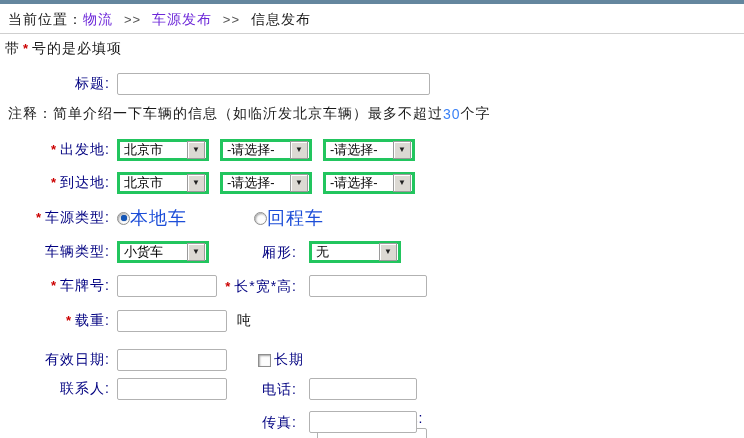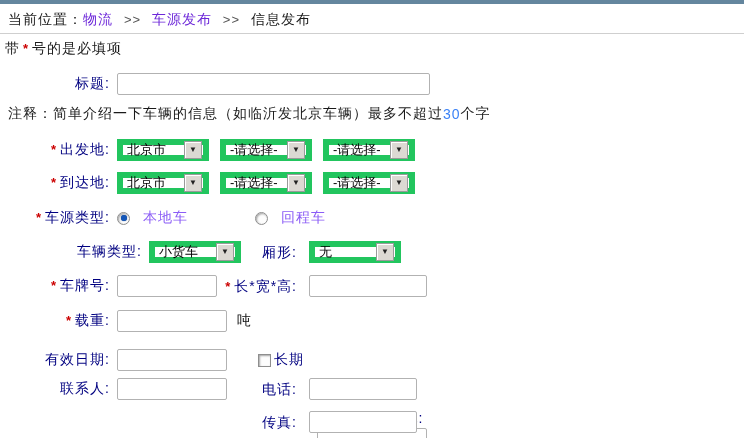--- a/index.html
+++ b/index.html
@@ -30,54 +30,54 @@
     height:22px; border:1px solid #b2b2b2; border-radius:2px; background:#fff;
     font-family:inherit; font-size:13px; padding:0 4px; outline:none;
   }
   .w-title { width:313px; }
   .w-100 { width:100px; }
   .w-110 { width:110px; }
   .w-118 { width:118px; }
   .w-108 { width:108px; }
 
   .select {
-    display:inline-flex; width:92px; height:22px; border:6px solid #22c55e; background:#fff;
+    display:inline-flex; width:92px; height:22px; border:3px solid #22c55e; background:#fff;
     align-items:center; justify-content:space-between; margin-right:11px; flex:none; cursor:default;
   }
   .select-value { font-size:13px; padding-left:4px; color:#000; white-space:nowrap; overflow:hidden; }
   .select-btn {
     width:18px; height:18px; margin-right:1px; flex:none;
     background:#dcd9d3; border:1px solid #9a9a9a;
     box-shadow: inset 1px 1px 0 #fff;
     display:flex; align-items:center; justify-content:center;
     font-size:8px; color:#222; line-height:1;
   }
   .radio {
     width:13px; height:13px; border-radius:50%; background:#fdfdfd;
     border:1px solid #8e8e8e; box-shadow: inset 1px 1px 2px rgba(0,0,0,.35);
     display:inline-flex; align-items:center; justify-content:center; flex:none; cursor:pointer;
   }
   .radio.checked::after { content:""; width:6px; height:6px; border-radius:50%;
     background:#1456b8; box-shadow:0 0 1px #0a2f6e; }
-  .radio-label { color:#8b5cf6; font-size:14px; letter-spacing:1px; margin-left:13px; }
+  .radio-label { color:#1d4ed8; font-size:18px; letter-spacing:1px; }
   .radio-opt2 { margin-left:67px; }
   .checkbox {
     width:13px; height:13px; background:#fdfdfd; border:1px solid #8e8e8e;
     box-shadow: inset 1px 1px 2px rgba(0,0,0,.35); flex:none; cursor:pointer;
   }
   .cb-label { color:#000080; font-size:14px; letter-spacing:1px; margin-left:3px; }
   .unit { color:#111; font-size:14px; margin-left:10px; letter-spacing:1px; }
   .note-row { font-size:14px; color:#1a1a1a; letter-spacing:1px; padding-left:8px; }
 
   .top-title { top:72px; }
   .top-note { top:102px; }
   .top-departure { top:138px; }
   .top-arrival { top:171px; }
   .top-source { top:206px; }
-  .top-vehicle { top:240px;padding-left:32px; }
+  .top-vehicle { top:240px; }
   .top-plate { top:274px; }
   .top-load { top:309px; }
   .top-valid { top:348px; }
   .top-contact { top:377px; }
   .top-mobile { top:410px;flex-direction:column; }
 </style>
 </head>
 <body>
 
 <div class="topbar"></div>

